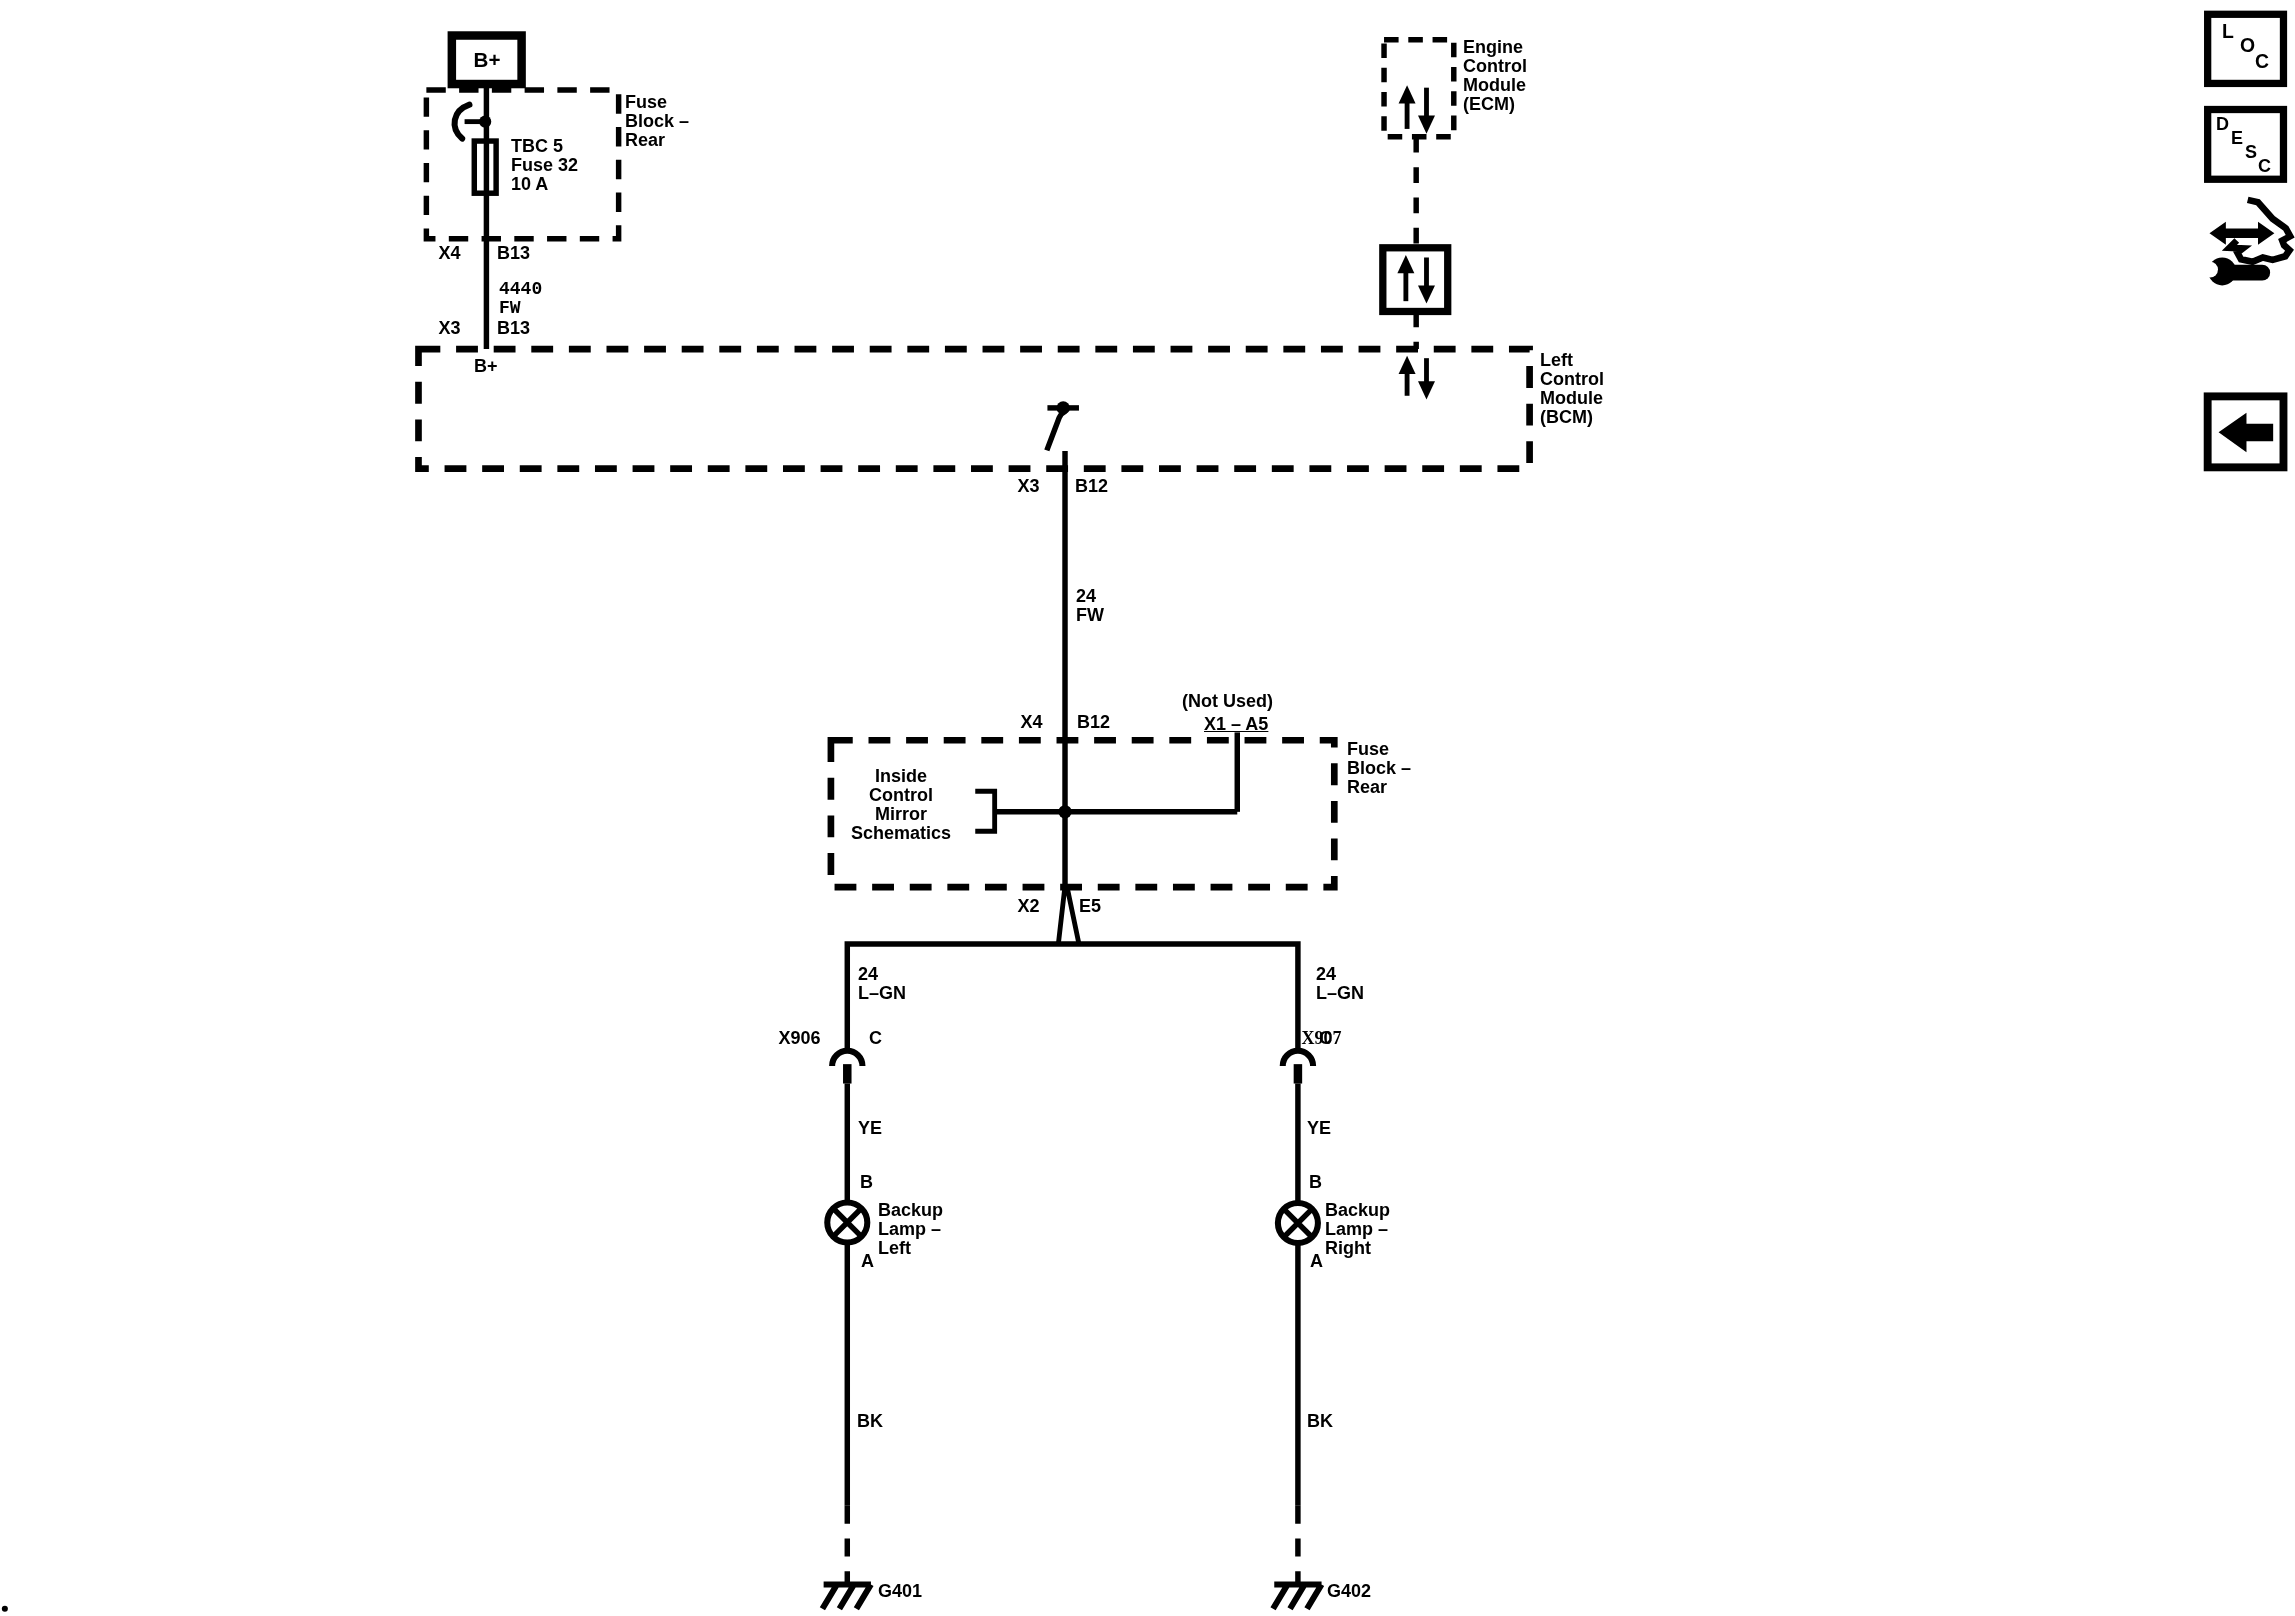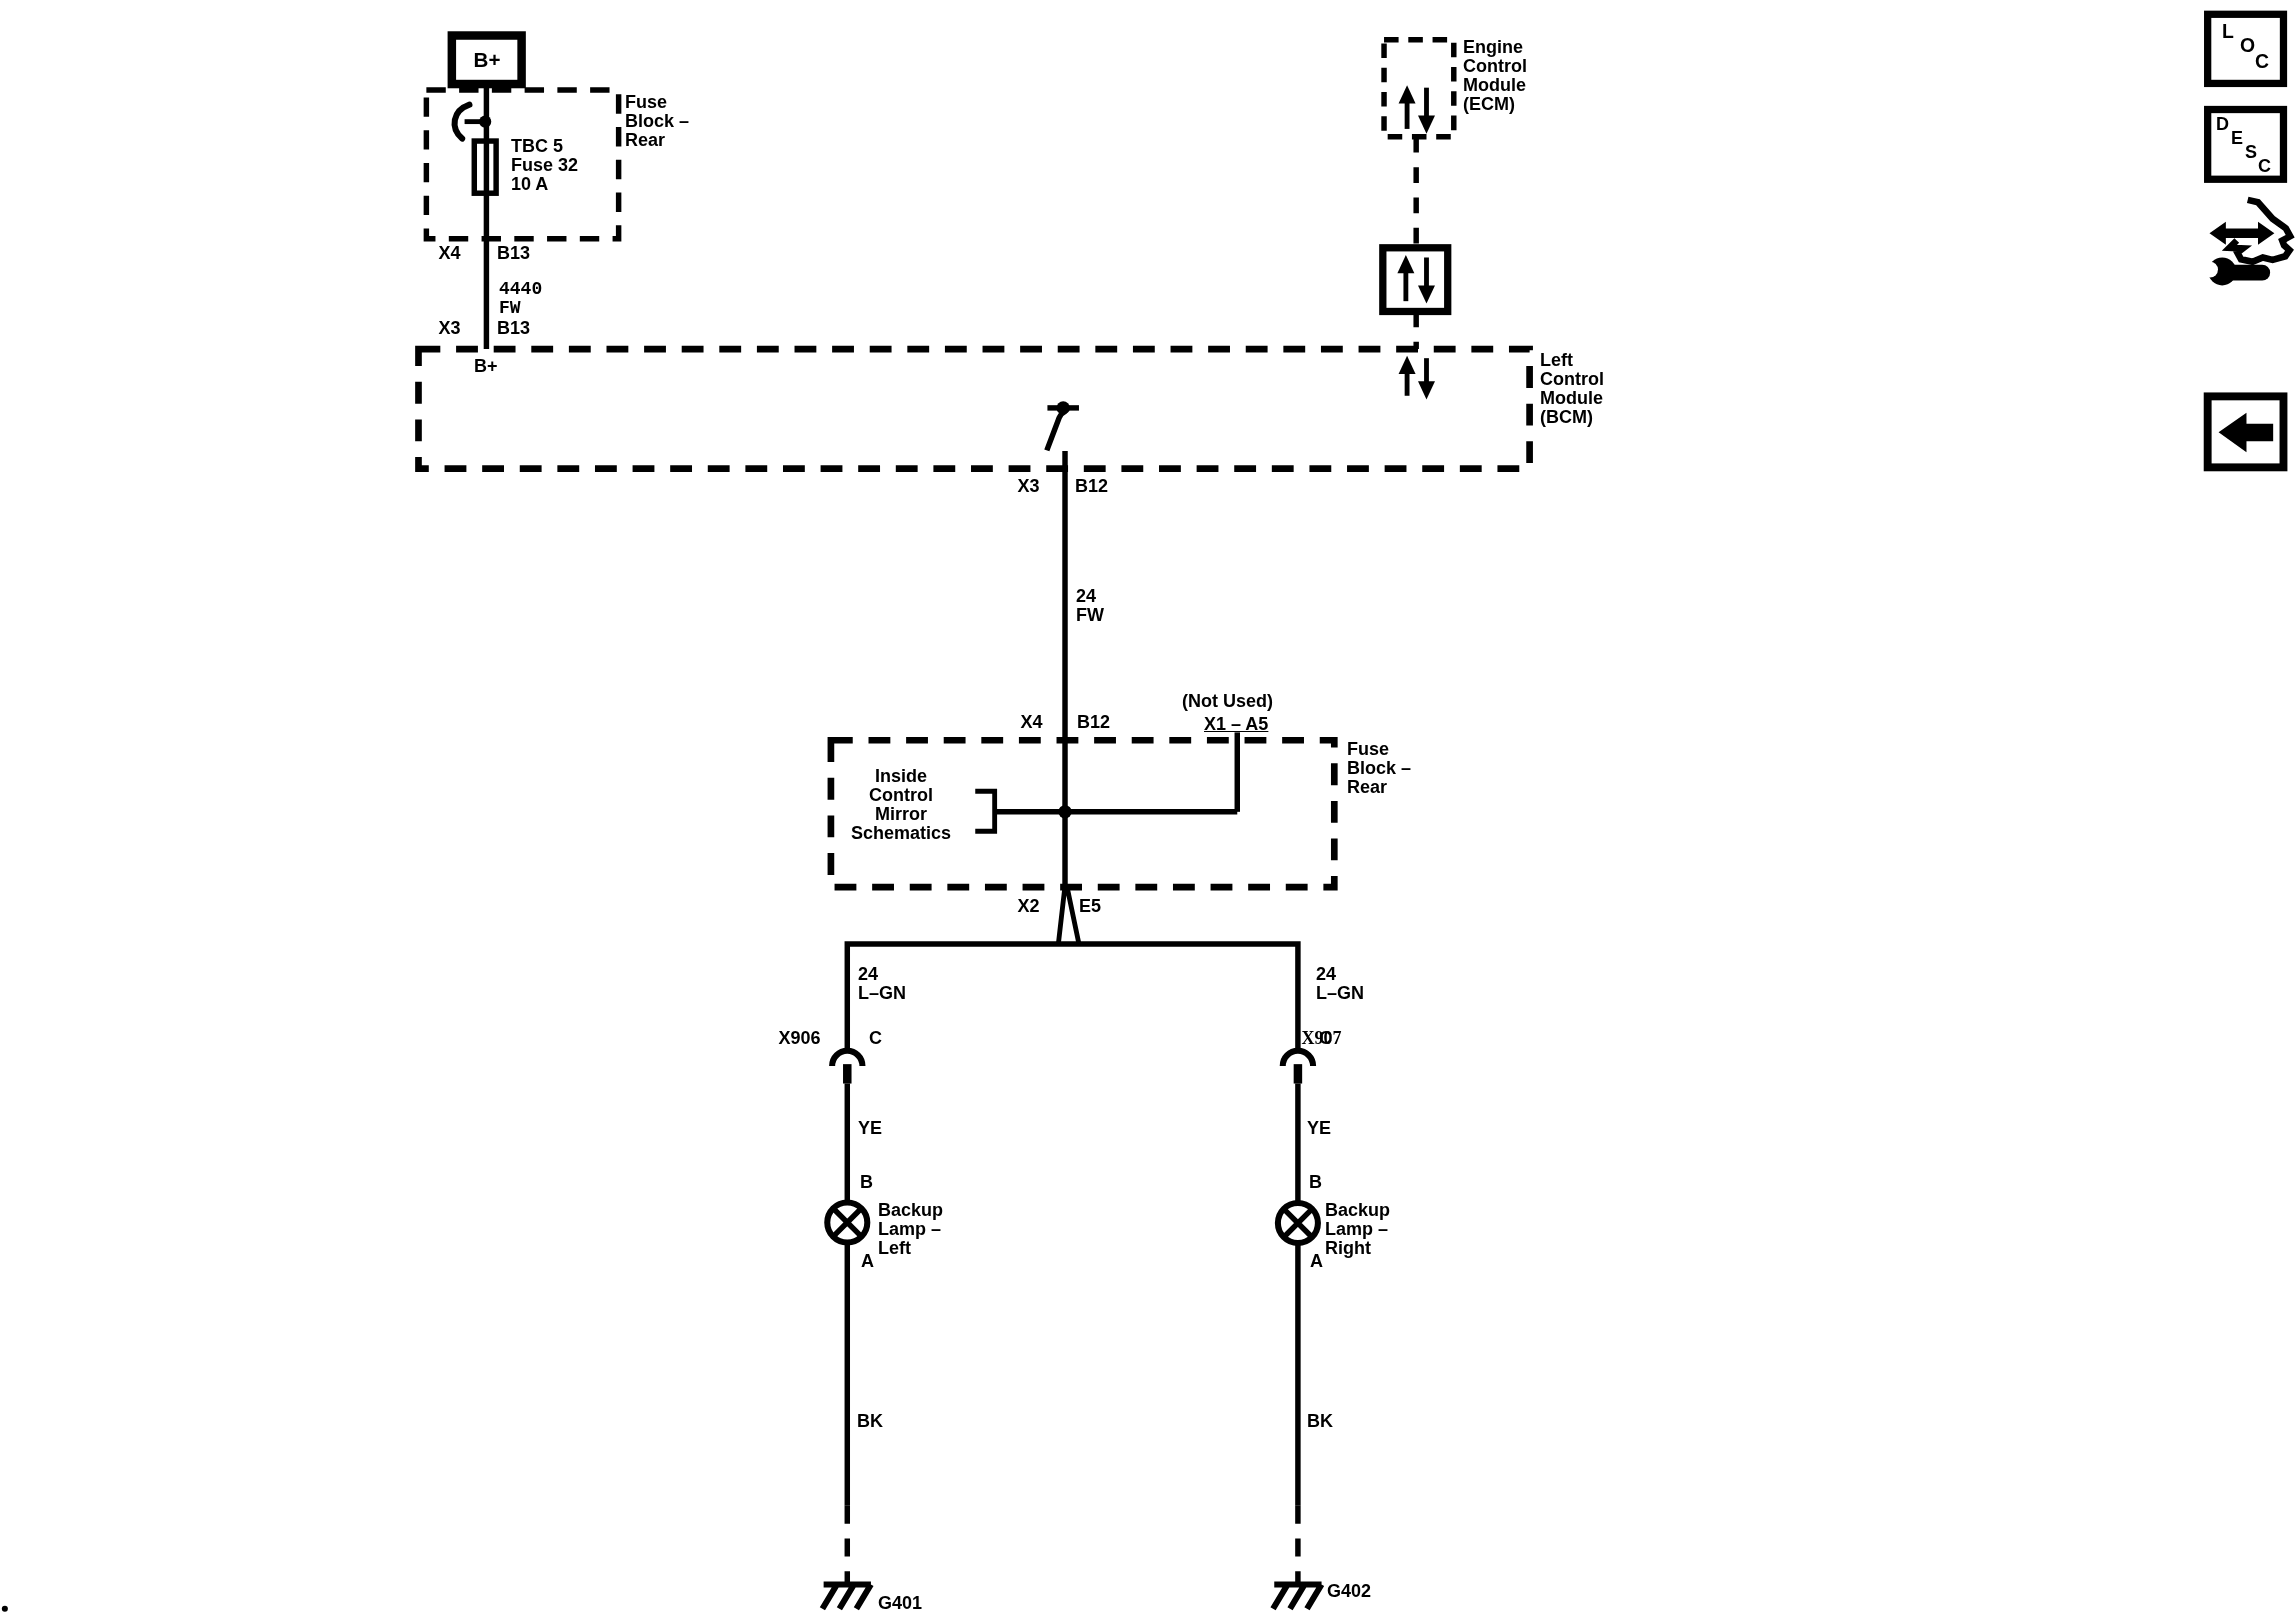--- a/index.html
+++ b/index.html
@@ -189,21 +189,21 @@
     <div>Lamp –</div>
     <div>Right</div>
   </div>
 
   <div class="lbl" style="left:861px;top:1252px;">A</div>
   <div class="lbl" style="left:1310px;top:1252px;">A</div>
 
   <div class="lbl" style="left:857px;top:1412px;">BK</div>
   <div class="lbl" style="left:1307px;top:1412px;">BK</div>
 
-  <div class="lbl" style="left:878px;top:1582px;margin-top:12px;">G401</div>
+  <div class="lbl" style="left:878px;top:1582px;">G401</div>
   <div class="lbl" style="left:1327px;top:1582px;">G402</div>
 
   <span class="glyph" style="left:2222px;top:22px;">L</span>
   <span class="glyph" style="left:2240px;top:36px;">O</span>
   <span class="glyph" style="left:2255px;top:52px;">C</span>
 
   <span class="glyph2" style="left:2216px;top:115px;">D</span>
   <span class="glyph2" style="left:2231px;top:129px;">E</span>
   <span class="glyph2" style="left:2245px;top:143px;">S</span>
   <span class="glyph2" style="left:2258px;top:157px;">C</span>

